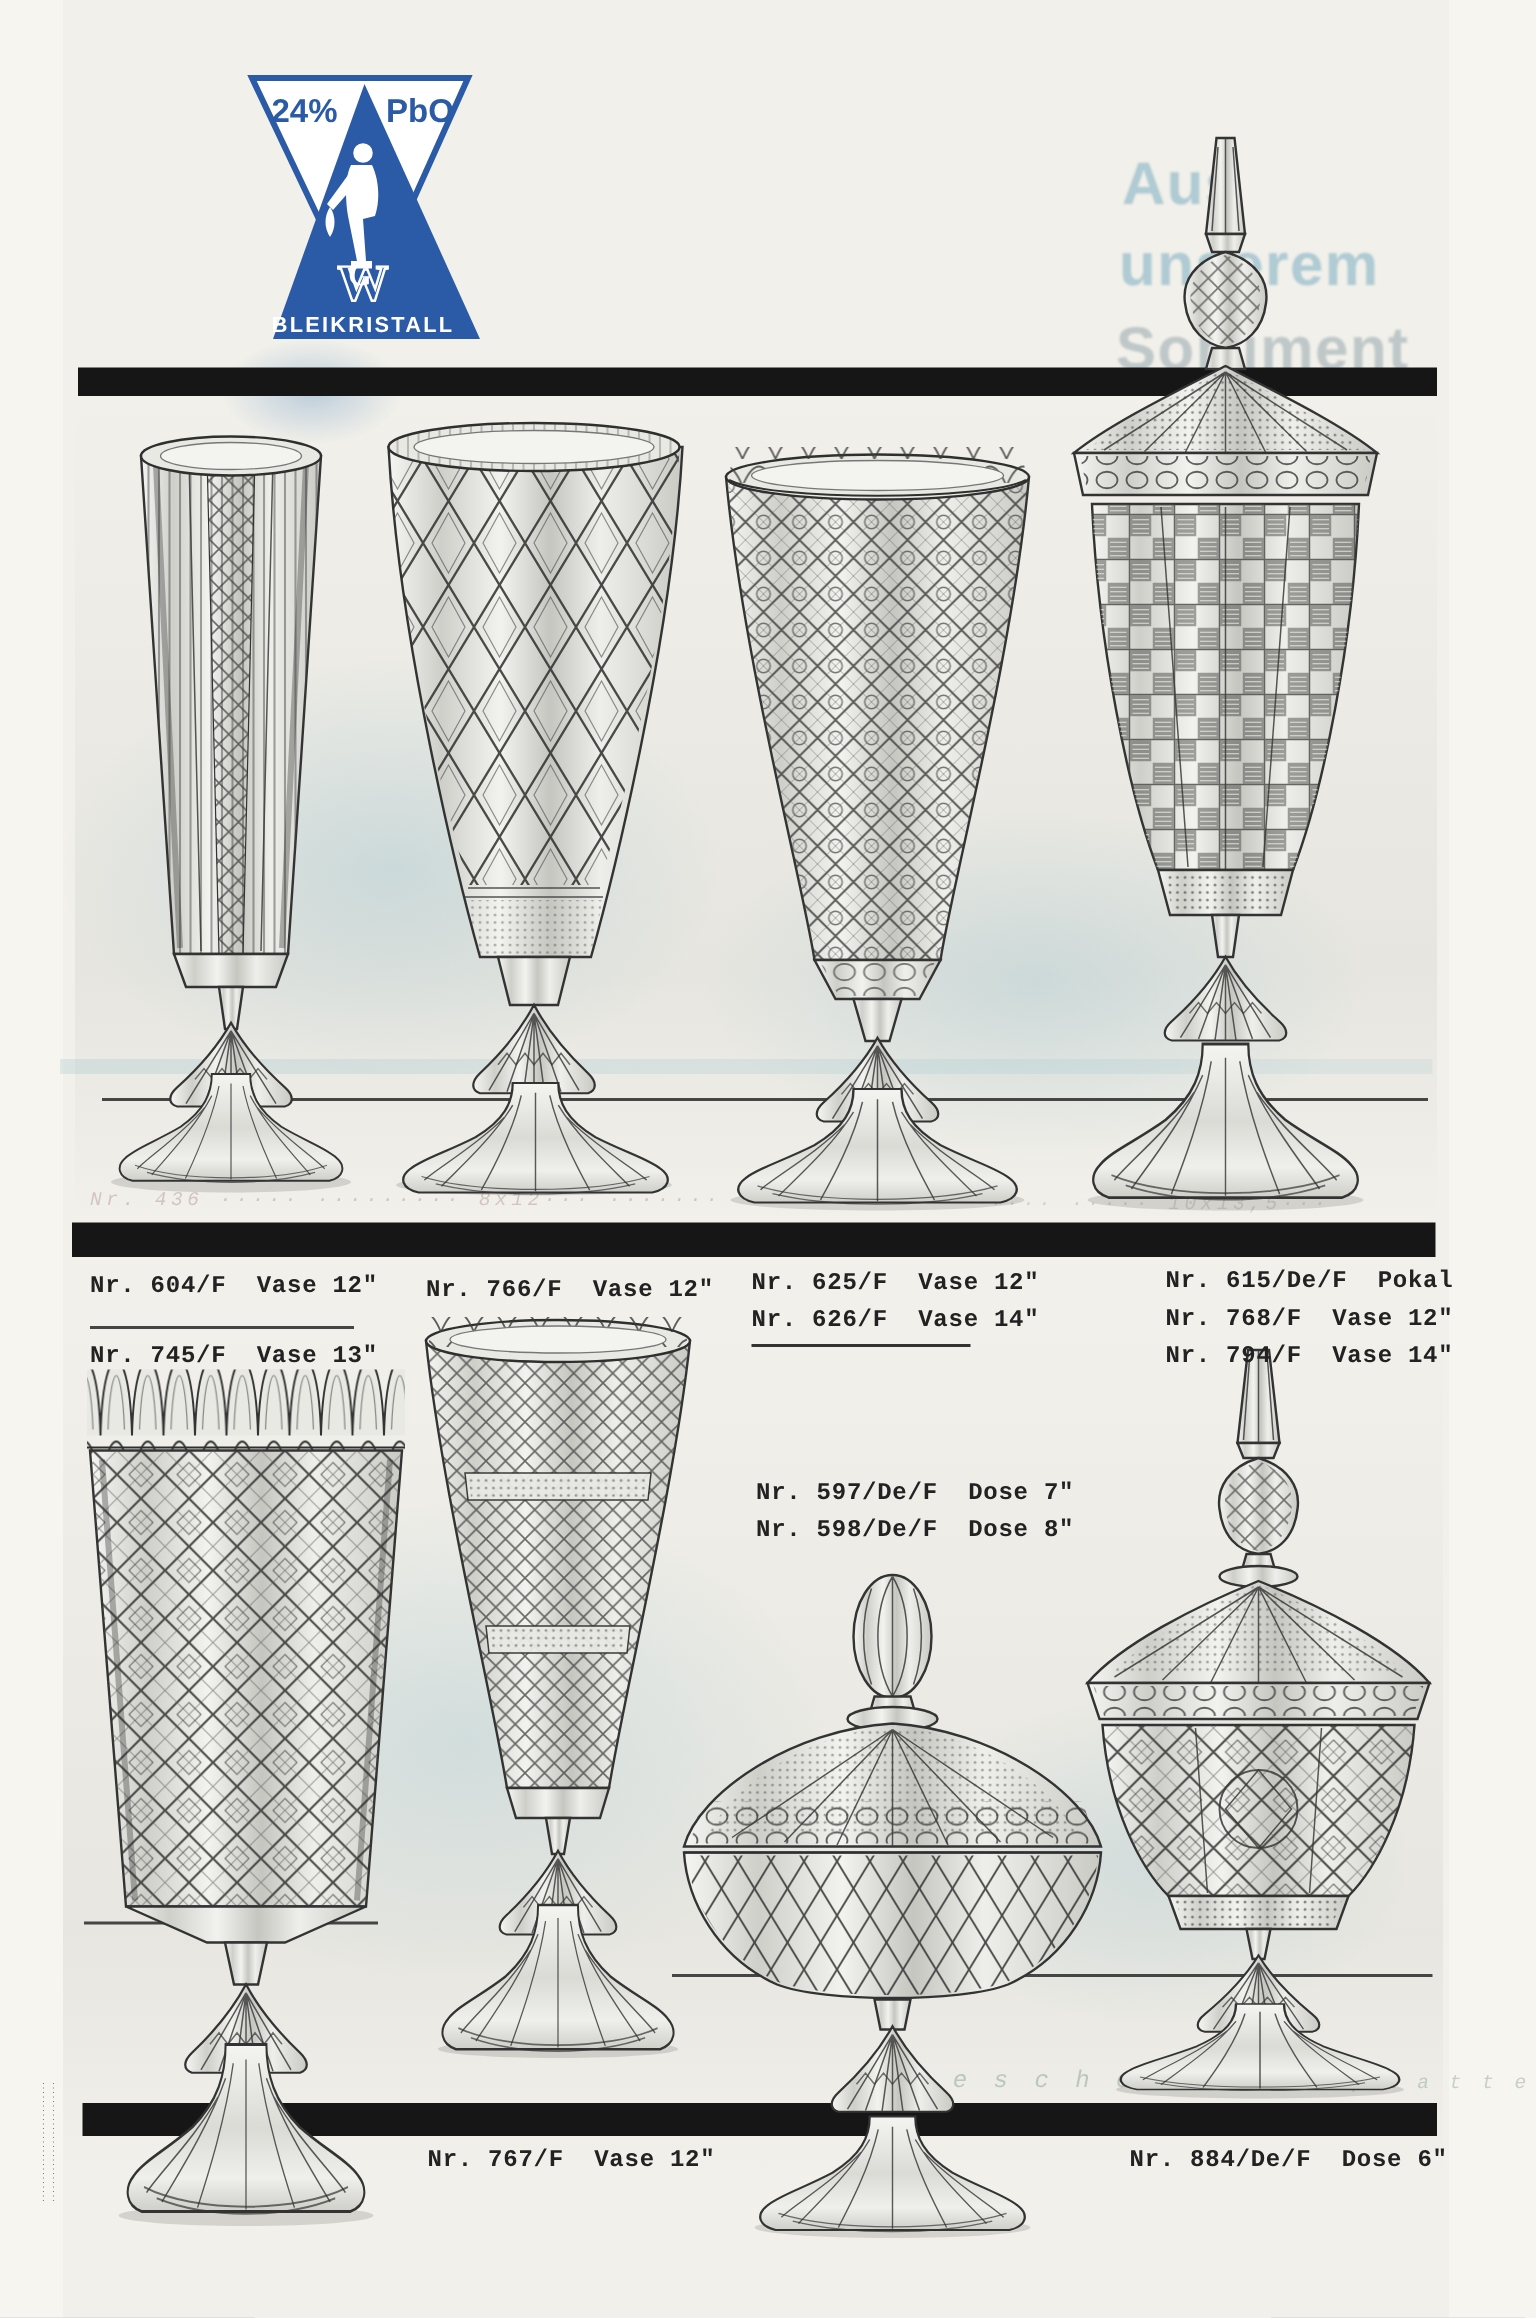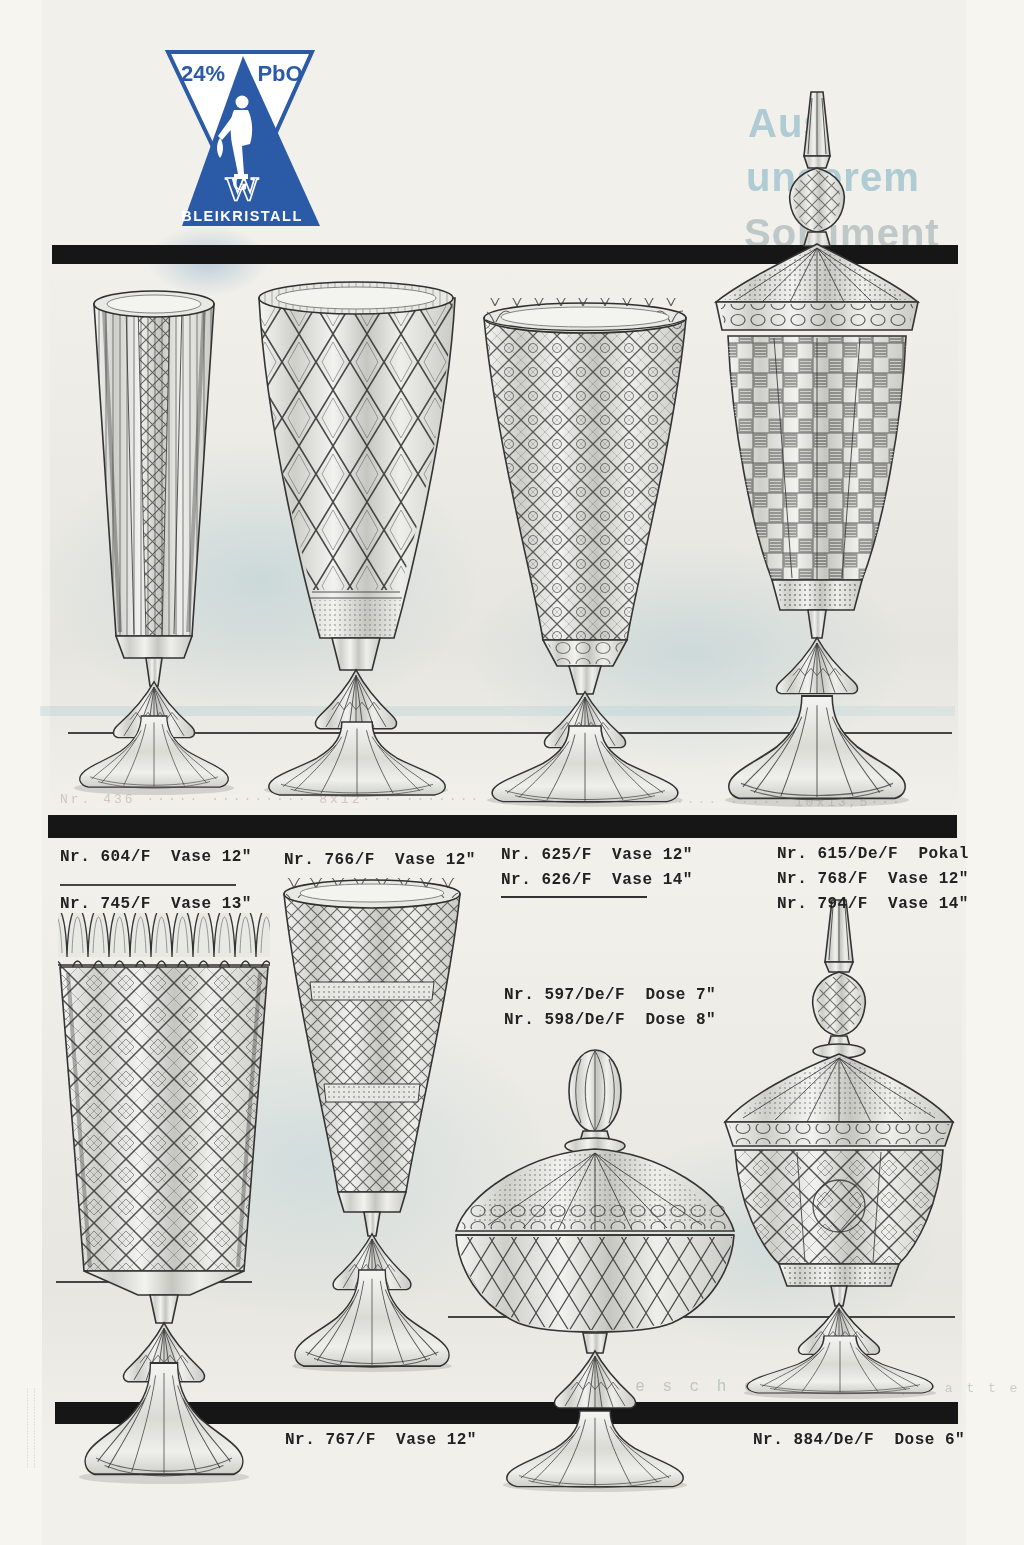--- a/index.html
+++ b/index.html
@@ -5,21 +5,21 @@
   html,body{margin:0;padding:0;background:#d8d6d0;}
   .page{position:relative;width:1024px;height:1545px;margin:0 auto;background:#f1f0ea;overflow:hidden;
         font-family:"Liberation Sans",sans-serif;}
   .edge{position:absolute;top:0;height:100%;background:#f6f5f0;z-index:0;}
   .photo-tint{position:absolute;z-index:1;pointer-events:none;}
   .blob{position:absolute;z-index:2;pointer-events:none;border-radius:50%;}
   .ghost-band{position:absolute;z-index:2;}
   .ghost-title{position:absolute;z-index:2;font-weight:bold;font-size:40px;line-height:50px;
                color:rgba(110,165,190,0.50);letter-spacing:1px;filter:blur(0.6px);}
   .ghost-line{position:absolute;z-index:2;font-family:"Liberation Mono",monospace;
-              filter:blur(0.4px);white-space:pre;}
+              filter:blur(0.4px);white-space:pre;font-style:italic;}
   .bar{position:absolute;background:#161616;z-index:5;}
   .rule{position:absolute;background:#454545;z-index:5;}
   .vessel{position:absolute;z-index:10;display:block;}
   .logo{position:absolute;z-index:20;display:block;}
   .title{position:absolute;left:330px;top:88px;width:430px;z-index:20;text-align:right;
          font-family:"Liberation Serif",serif;font-style:italic;font-weight:bold;
          font-size:48px;line-height:52px;color:#151515;letter-spacing:1px;}
   .title .l2{padding-right:16px;}
   .lblgrp{position:absolute;z-index:20;}
   .lbl{font-family:"Liberation Mono","DejaVu Sans Mono",monospace;font-weight:bold;
@@ -53,21 +53,21 @@
   <div class="blob" style="left:470px;top:540px;width:440px;height:230px;background:radial-gradient(closest-side,rgba(121,176,196,.24),rgba(121,176,196,0));"></div>
   <div class="blob" style="left:70px;top:1000px;width:480px;height:320px;background:radial-gradient(closest-side,rgba(121,176,196,.22),rgba(121,176,196,0));"></div>
   <div class="blob" style="left:600px;top:1130px;width:340px;height:220px;background:radial-gradient(closest-side,rgba(121,176,196,.20),rgba(121,176,196,0));"></div>
   <div class="blob" style="left:148px;top:226px;width:120px;height:70px;background:radial-gradient(closest-side,rgba(90,140,190,.35),rgba(90,140,190,0));"></div>
   <div class="ghost-band" style="left:40px;top:706px;width:915px;height:10px;background:linear-gradient(90deg,rgba(130,185,200,.22),rgba(130,185,200,.14));"></div>
 
   <div class="ghost-title" style="left:748px;top:98px;">Aus</div>
   <div class="ghost-title" style="left:746px;top:152px;">unserem</div>
   <div class="ghost-title" style="left:744px;top:208px;color:rgba(130,150,160,0.45);">Sortiment</div>
   <div class="ghost-line" style="left:60px;top:792px;font-size:13px;letter-spacing:3px;color:rgba(165,125,125,.38);">Nr. 436 ····· ········· 8x12··· ·······</div>
-  <div class="ghost-line" style="left:676px;top:795px;font-size:13px;letter-spacing:3px;color:rgba(140,160,150,.35);">···· ····· 10x13,5···</div>
+  <div class="ghost-line" style="left:660px;top:795px;font-size:13px;letter-spacing:3px;color:rgba(140,160,150,.35);">···· ····· 10x13,5···</div>
   <div class="ghost-line" style="left:608px;top:1378px;font-size:16px;letter-spacing:4px;color:rgba(125,155,140,.45);">G e s c h e n k k a r t</div>
   <div class="ghost-line" style="left:880px;top:1381px;font-size:13px;letter-spacing:3px;color:rgba(125,155,140,.40);">· p l a t t e ·</div>
 
   <div class="bar" style="left:52px;top:245px;width:906px;height:19px;"></div>
   <div class="bar" style="left:48px;top:815px;width:909px;height:23px;"></div>
   <div class="bar" style="left:55px;top:1402px;width:903px;height:22px;"></div>
   <div class="rule" style="left:68px;top:732px;width:884px;height:2px;"></div>
   <div class="rule" style="left:56px;top:1281px;width:196px;height:2px;"></div>
   <div class="rule" style="left:448px;top:1316px;width:507px;height:2px;"></div>
 

